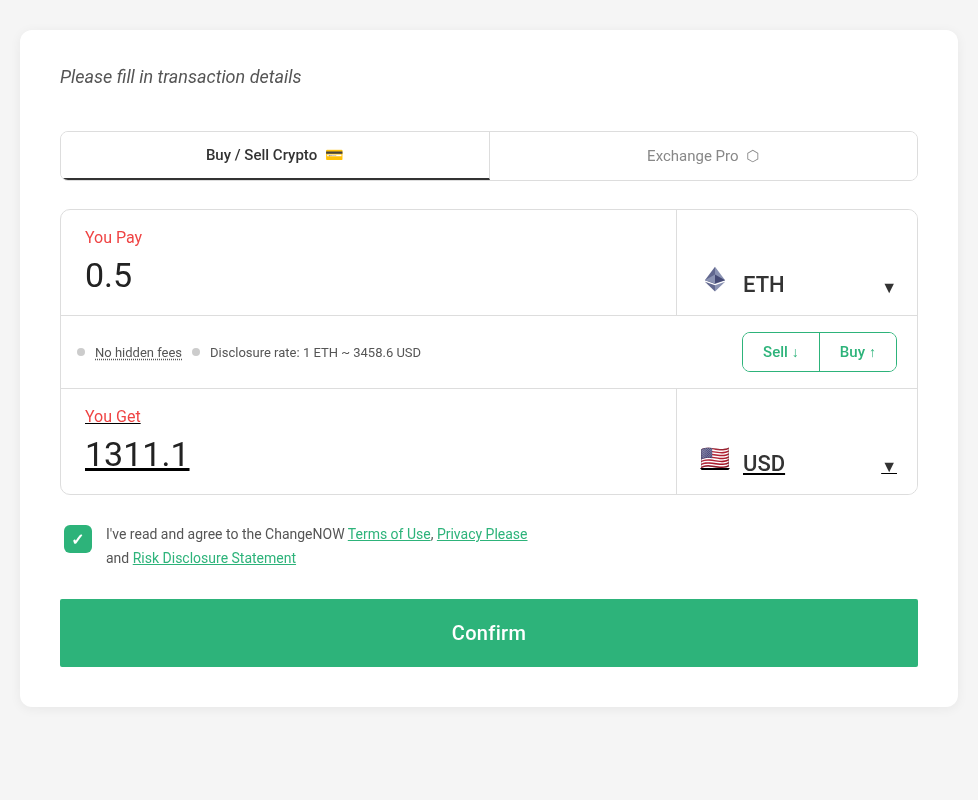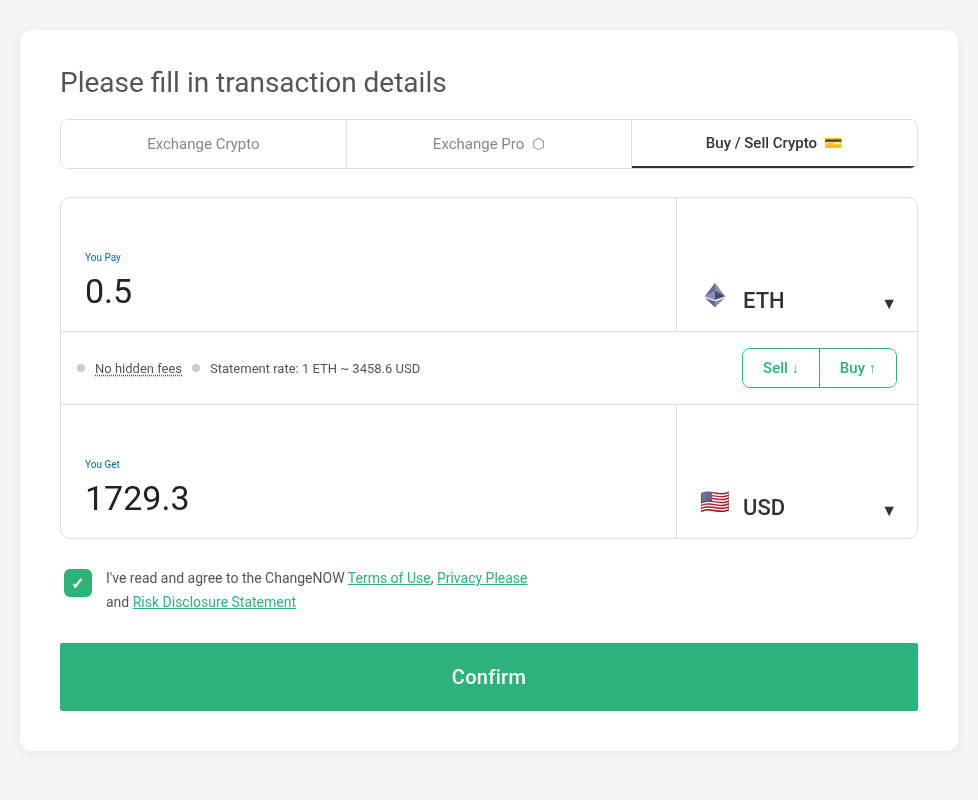--- a/index.html
+++ b/index.html
@@ -21,24 +21,25 @@
     .card {
       background: #ffffff;
       border-radius: 12px;
       padding: 36px 40px 40px;
       width: 978px;
       max-width: 100%;
       box-shadow: 0 2px 12px rgba(0,0,0,0.06);
     }
 
     .page-title {
-      font-size: 28px;
+      font-size: 18px;
       font-weight: 400;
       color: #555;
-      margin-bottom: 20px;
+      margin-bottom: 44px;
+      font-style: italic;
     }
 
     
     .tabs {
       display: flex;
       border: 1.5px solid #ddd;
       border-radius: 8px;
       overflow: hidden;
       margin-bottom: 28px;
     }
@@ -66,24 +67,23 @@
       background: #fff;
       border-bottom: 2.5px solid #333;
     }
 
     .tab-icon {
       display: inline;
       margin-left: 4px;
     }
 
     .exchange-label {
-      font-size: 10px;
-      color: #0369a1;
+      font-size: 16px;
+      color: #ef4444;
       margin-bottom: 8px;
-      margin-top: 36px;
     }
 
     .exchange-value {
       font-size: 34px;
       font-weight: 400;
       color: #222;
     }
 
     .exchange-right {
       width: 240px;
@@ -208,20 +208,21 @@
       display: flex;
       justify-content: space-between;
       align-items: center;
       padding: 16px 20px 16px 16px;
       background: #fff;
       border-bottom: 1.5px solid #ddd;
     }
 
     .exchange-box-bottom {
       display: flex;
+      text-decoration: underline;
     }
 
     .exchange-left-pad {
       flex: 1;
       padding: 18px 24px 20px;
       border-right: 1.5px solid #ddd;
     }
 
     
     .agreement-row {
@@ -298,28 +299,27 @@
   </style>
 </head>
 <body>
 
 <div class="card">
 
   <h1 class="page-title">Please fill in transaction details</h1>
 
   
   <div class="tabs">
-    <button class="tab">Exchange Crypto</button>
+    <button class="tab active">
+      <span>Buy / Sell Crypto</span>
+      <span class="tab-icon">💳</span>
+    </button>
     <button class="tab">
       <span>Exchange Pro</span>
       <span class="tab-icon"> ⬡</span>
-    </button>
-    <button class="tab active">
-      <span>Buy / Sell Crypto</span>
-      <span class="tab-icon">💳</span>
     </button>
   </div>
 
   
   <div class="boxes-wrapper">
 
     <div class="exchange-box-top">
       <div class="exchange-left-pad">
         <div class="exchange-label">You Pay</div>
         <div class="exchange-value">0.5</div>
@@ -344,42 +344,42 @@
 
     <div class="exchange-box-middle">
       <div class="info-left">
         <div class="info-item">
           <div class="info-dot"></div>
           <span class="info-text">No hidden fees</span>
         </div>
         <div class="info-item">
           <div class="info-dot"></div>
           <span class="info-text-plain">
-            <span>Statement rate:</span>
+            <span>Disclosure rate:</span>
             <span>1 ETH ~ 3458.6 USD</span>
           </span>
         </div>
       </div>
 
       <div class="sell-buy-group">
         <button class="sell-btn">
           <span>Sell</span>
           <span class="sell-arrow">↓</span>
         </button>
         <button class="buy-btn">
           <span>Buy</span>
           <span class="buy-arrow">↑</span>
         </button>
       </div>
     </div>
 
     <div class="exchange-box-bottom">
       <div class="exchange-left-pad">
         <div class="exchange-label">You Get</div>
-        <div class="exchange-value">1729.3</div>
+        <div class="exchange-value">1311.1</div>
       </div>
       <div class="exchange-right">
 
         <div class="usd-flag">🇺🇸</div>
         <span class="currency-name">USD</span>
         <span class="dropdown-arrow">▼</span>
       </div>
     </div>
 
   </div>

